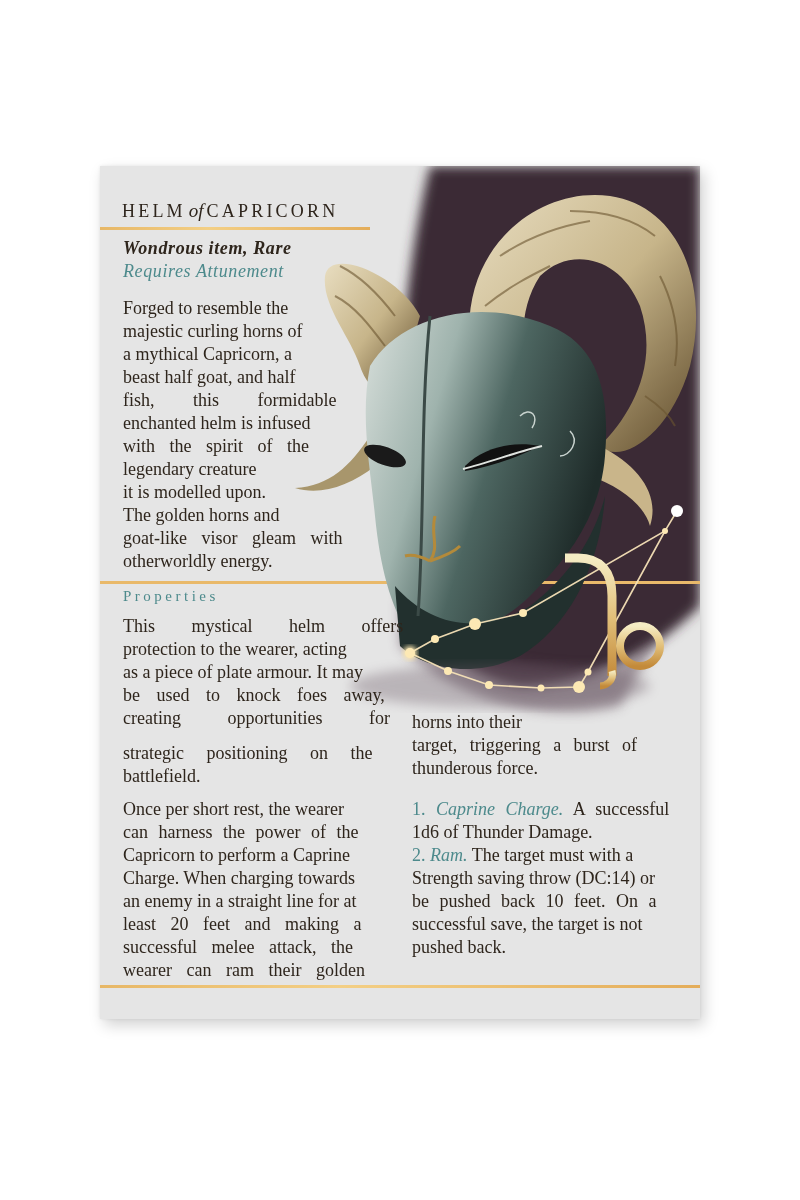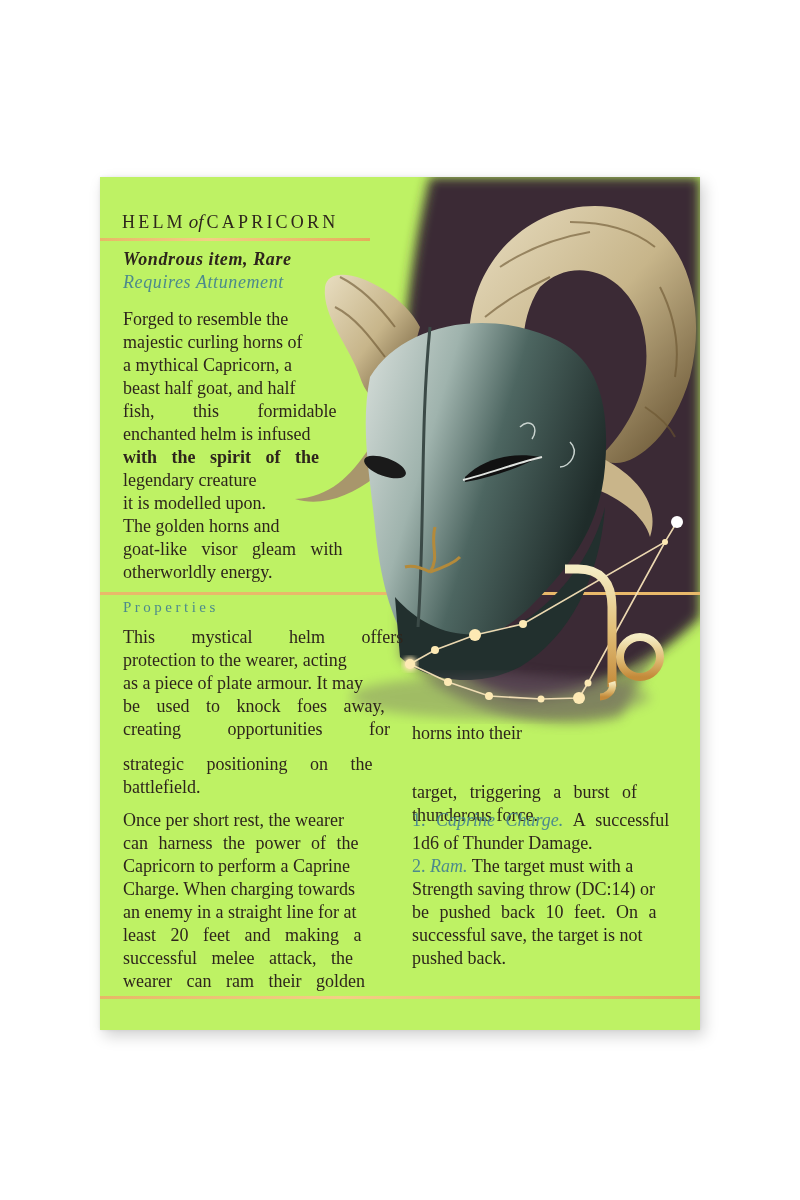--- a/index.html
+++ b/index.html
@@ -1,19 +1,19 @@
 <!DOCTYPE html>
 <html><head>
 <meta charset="utf-8">
 <style>
   html, body { margin:0; padding:0; }
   body { width:800px; height:1200px; background:#ffffff; position:relative; overflow:hidden;
          font-family:"Liberation Serif", "DejaVu Serif", serif; }
-  .card { position:absolute; left:100px; top:177px; width:600px; height:853px;
-          background:#bef264; box-shadow: 4px 6px 14px rgba(0,0,0,0.18), 0 0 3px rgba(0,0,0,0.08); overflow:hidden; }
+  .card { position:absolute; left:100px; top:166px; width:600px; height:853px;
+          background:#e5e5e5; box-shadow: 4px 6px 14px rgba(0,0,0,0.18), 0 0 3px rgba(0,0,0,0.08); overflow:hidden; }
   .art { position:absolute; left:0; top:0; width:600px; height:853px; pointer-events:none; }
   .gold-rule { position:absolute; height:3px; background:linear-gradient(90deg,#e7b766,#f3cf85 40%,#e4ad5a); }
   .title { position:absolute; left:22px; top:34px; font-size:18px; letter-spacing:3.2px; color:#2e251c; white-space:nowrap; }
   .title .of { font-style:italic; letter-spacing:0; font-size:19px; margin:0 3px; }
   .subtitle { position:absolute; left:23px; top:72px; font-size:18px; font-style:italic; font-weight:bold; color:#2e251c; letter-spacing:0.6px; }
   .attune { position:absolute; left:23px; top:95px; font-size:18px; font-style:italic; color:#4d8a8c; letter-spacing:0.6px; }
   .para { position:absolute; font-size:18px; line-height:23px; color:#2e251c; text-align:justify; }
   .para .ln { display:block; white-space:nowrap; }
   .prop-head { position:absolute; left:23px; top:422px; font-size:15px; color:#4d8a8c; letter-spacing:3.5px; }
   .teal { color:#4d8a8c; font-style:italic; }
@@ -130,21 +130,21 @@
   <div class="subtitle">Wondrous item, Rare</div>
   <div class="attune">Requires Attunement</div>
 
   <div class="para" style="left:23px; top:131px; width:222px;">
     <span class="ln">Forged to resemble the</span>
     <span class="ln">majestic curling horns of</span>
     <span class="ln">a mythical Capricorn, a</span>
     <span class="ln">beast half goat, and half</span>
     <span class="ln" style="word-spacing:34px;">fish, this formidable</span>
     <span class="ln">enchanted helm is infused</span>
-    <span class="ln" style="word-spacing:10px;font-weight:bold;">with the spirit of the</span>
+    <span class="ln" style="word-spacing:10px;">with the spirit of the</span>
     <span class="ln">legendary creature</span>
     <span class="ln">it is modelled upon.</span>
     <span class="ln">The golden horns and</span>
     <span class="ln" style="word-spacing:10px;">goat-like visor gleam with</span>
     <span class="ln">otherworldly energy.</span>
   </div>
 
   <div class="prop-head">Properties</div>
 
   <div class="para" style="left:23px; top:449px; width:262px;">
@@ -163,21 +163,21 @@
     <span class="ln">Capricorn to perform a Caprine</span>
     <span class="ln">Charge. When charging towards</span>
     <span class="ln">an enemy in a straight line for at</span>
     <span class="ln" style="word-spacing:10px;">least 20 feet and making a</span>
     <span class="ln" style="word-spacing:10px;">successful melee attack, the</span>
     <span class="ln" style="word-spacing:10px;">wearer can ram their golden</span>
   </div>
 
   <div class="para" style="left:312px; top:545px; width:262px;">
     <span class="ln">horns into their</span>
-    <span class="ln" style="word-spacing:8px;margin-top:36px;">target, triggering a burst of</span>
+    <span class="ln" style="word-spacing:8px;">target, triggering a burst of</span>
     <span class="ln">thunderous force.</span>
   </div>
 
   <div class="para" style="left:312px; top:632px; width:262px;">
     <span class="ln" style="word-spacing:6px;">
       <span class="num">1.</span>
       <span class="teal">Caprine Charge.</span>
       <span>A successful</span>
     </span>
     <span class="ln">1d6 of Thunder Damage.</span>

